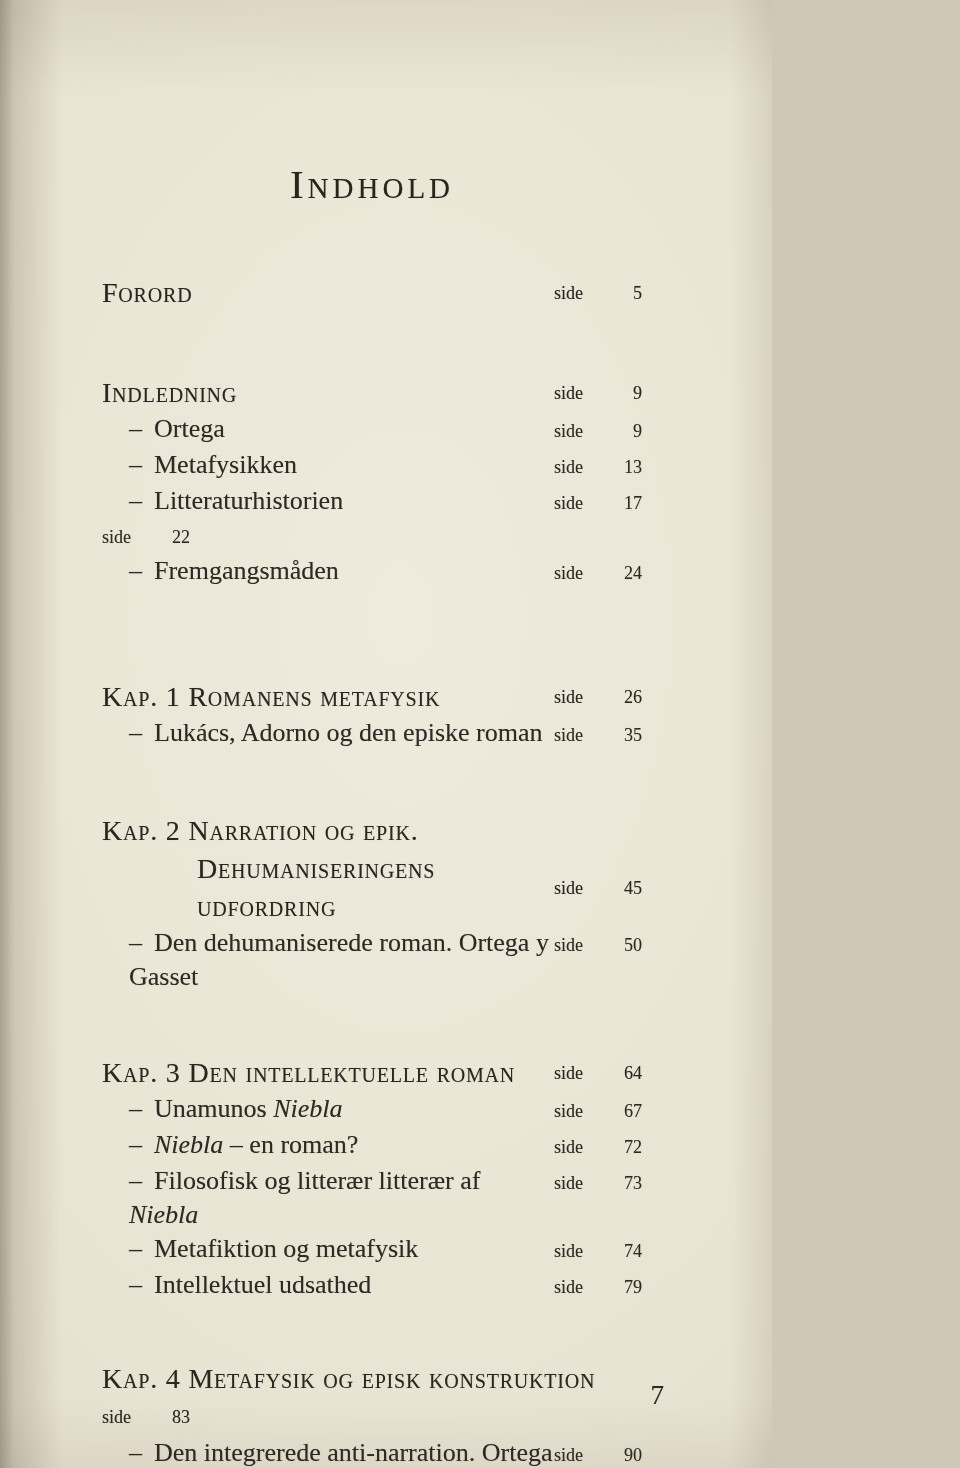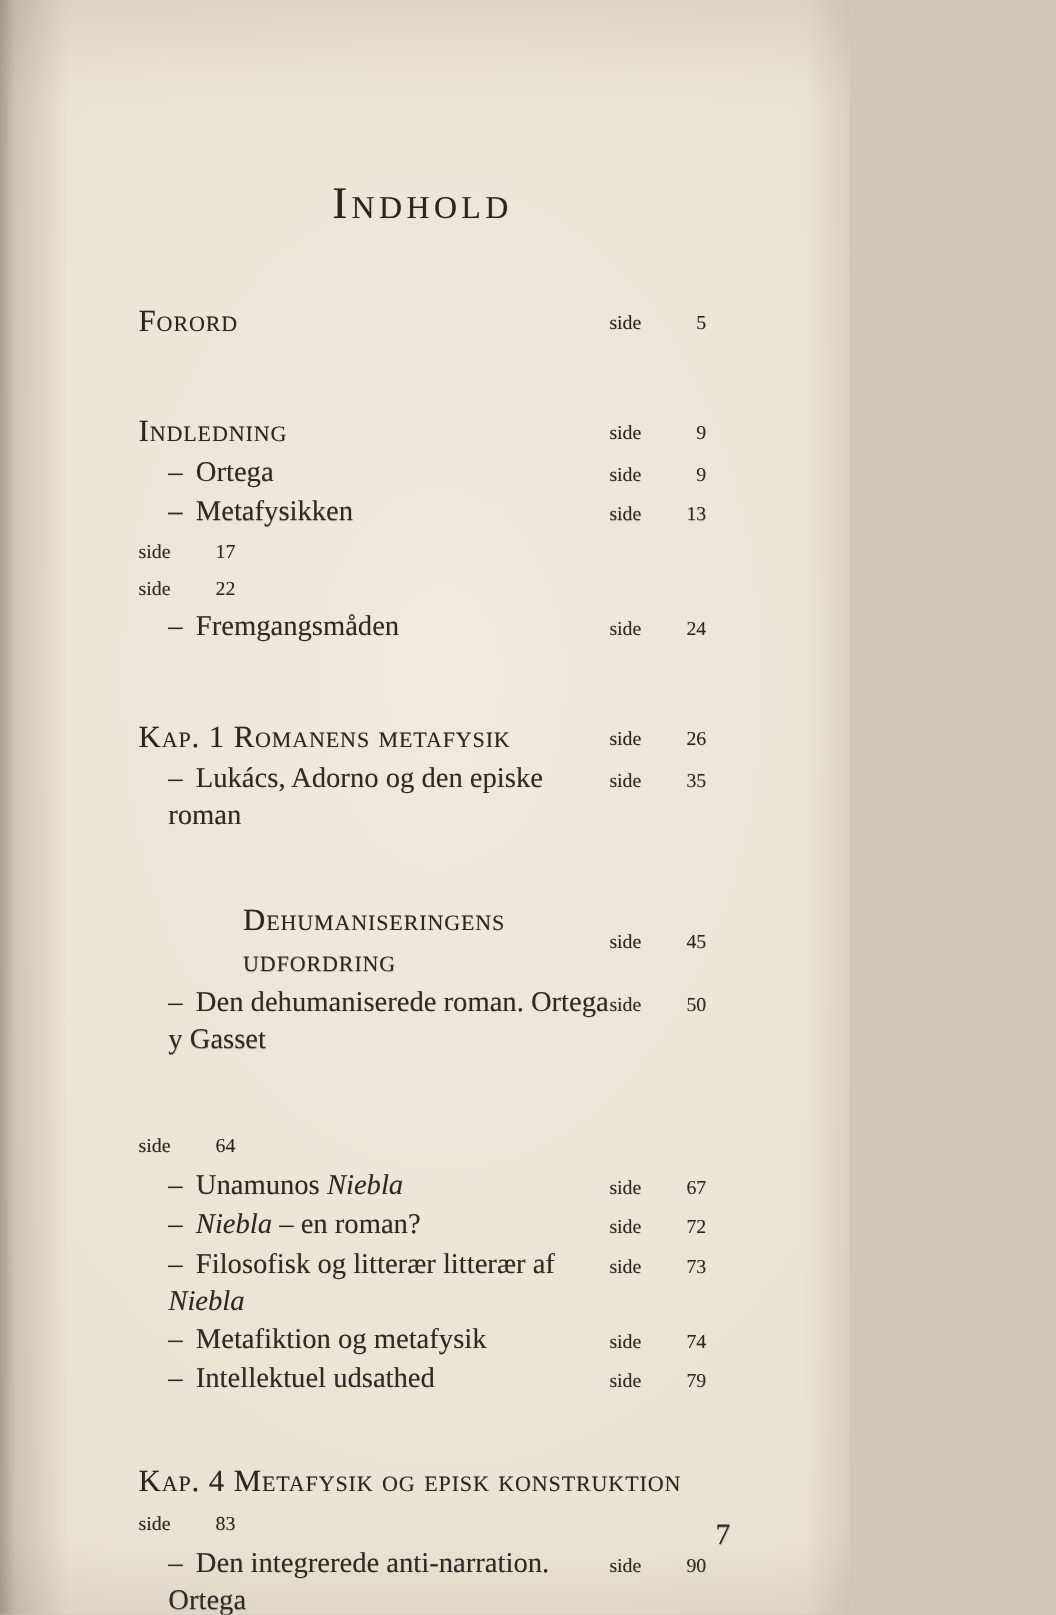--- a/index.html
+++ b/index.html
@@ -15,21 +15,20 @@
     height: 1468px;
     overflow: hidden;
     color: #2e2a23;
     text-shadow: 0.2px 0.2px 0.7px rgba(46,42,35,0.35);
     background:
       linear-gradient(90deg, rgba(70,60,42,0.40) 0px, rgba(70,60,42,0.18) 14px, rgba(70,60,42,0.0) 62px),
       linear-gradient(270deg, rgba(60,50,35,0.10) 0px, rgba(60,50,35,0.0) 42px),
       linear-gradient(180deg, rgba(95,85,62,0.10) 0px, rgba(95,85,62,0.0) 95px),
       linear-gradient(0deg, rgba(95,85,62,0.08) 0px, rgba(95,85,62,0.0) 70px),
       radial-gradient(130% 105% at 52% 42%, #f0eadd 0%, #e9e3d3 55%, #ded7c5 100%);
-    padding-left: 24px;
   }
   .content { padding: 0 130px 0 102px; }
 
   .doc-title {
     padding-top: 160px;
     text-align: center;
     font-size: 41px;
     font-variant: small-caps;
     letter-spacing: 4px;
     color: #29251d;
@@ -51,21 +50,21 @@
     width: 88px;
     flex: 0 0 auto;
     font-size: 18px;
   }
   .pageref .num { width: 34px; text-align: right; }
 
   .indent2 .label { padding-left: 95px; }
 
   .sec-forord     { margin-top: 66px; }
   .sec-indledning { margin-top: 62px; }
-  .sec-kap1       { margin-top: 64px; }
+  .sec-kap1       { margin-top: 88px; }
   .sec-kap2       { margin-top: 60px; }
   .sec-kap3       { margin-top: 60px; }
   .sec-kap4       { margin-top: 56px; }
 
   .folio {
     position: absolute;
     top: 1380px;
     right: 108px;
     font-size: 27px;
   }
@@ -104,20 +103,21 @@
         </span>
       </div>
       <div class="row item">
         <span class="label"><span class="dash">–</span><span>Metafysikken</span></span>
         <span class="pageref">
           <span class="side">side</span>
           <span class="num">13</span>
         </span>
       </div>
       <div class="row item">
+        <span class="label"><span class="dash">–</span><span>Litteraturhistorien</span></span>
         <span class="pageref">
           <span class="side">side</span>
           <span class="num">17</span>
         </span>
       </div>
       <div class="row item">
         <span class="pageref">
           <span class="side">side</span>
           <span class="num">22</span>
         </span>
@@ -142,38 +142,42 @@
       <div class="row item">
         <span class="label"><span class="dash">–</span><span>Lukács, Adorno og den episke roman</span></span>
         <span class="pageref">
           <span class="side">side</span>
           <span class="num">35</span>
         </span>
       </div>
     </div>
 
     <div class="sec-kap2">
+      <div class="row heading">
+        <span class="label sc">Kap. 2 Narration og epik.</span>
+      </div>
       <div class="row heading indent2">
         <span class="label sc">Dehumaniseringens udfordring</span>
         <span class="pageref">
           <span class="side">side</span>
           <span class="num">45</span>
         </span>
       </div>
       <div class="row item">
         <span class="label"><span class="dash">–</span><span>Den dehumaniserede roman. Ortega y Gasset</span></span>
         <span class="pageref">
           <span class="side">side</span>
           <span class="num">50</span>
         </span>
       </div>
     </div>
 
     <div class="sec-kap3">
       <div class="row heading">
+        <span class="label sc">Kap. 3 Den intellektuelle roman</span>
         <span class="pageref">
           <span class="side">side</span>
           <span class="num">64</span>
         </span>
       </div>
       <div class="row item">
         <span class="label"><span class="dash">–</span><span>Unamunos </span><span class="it">Niebla</span><span></span></span>
         <span class="pageref">
           <span class="side">side</span>
           <span class="num">67</span>

